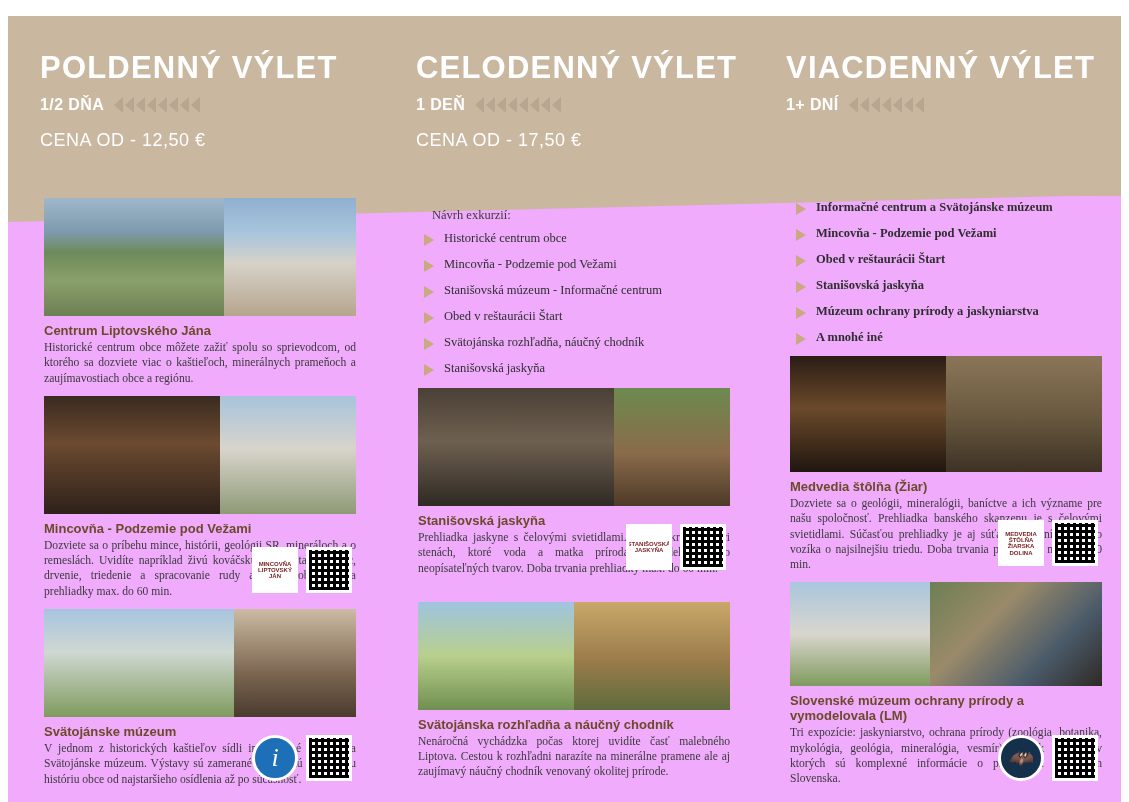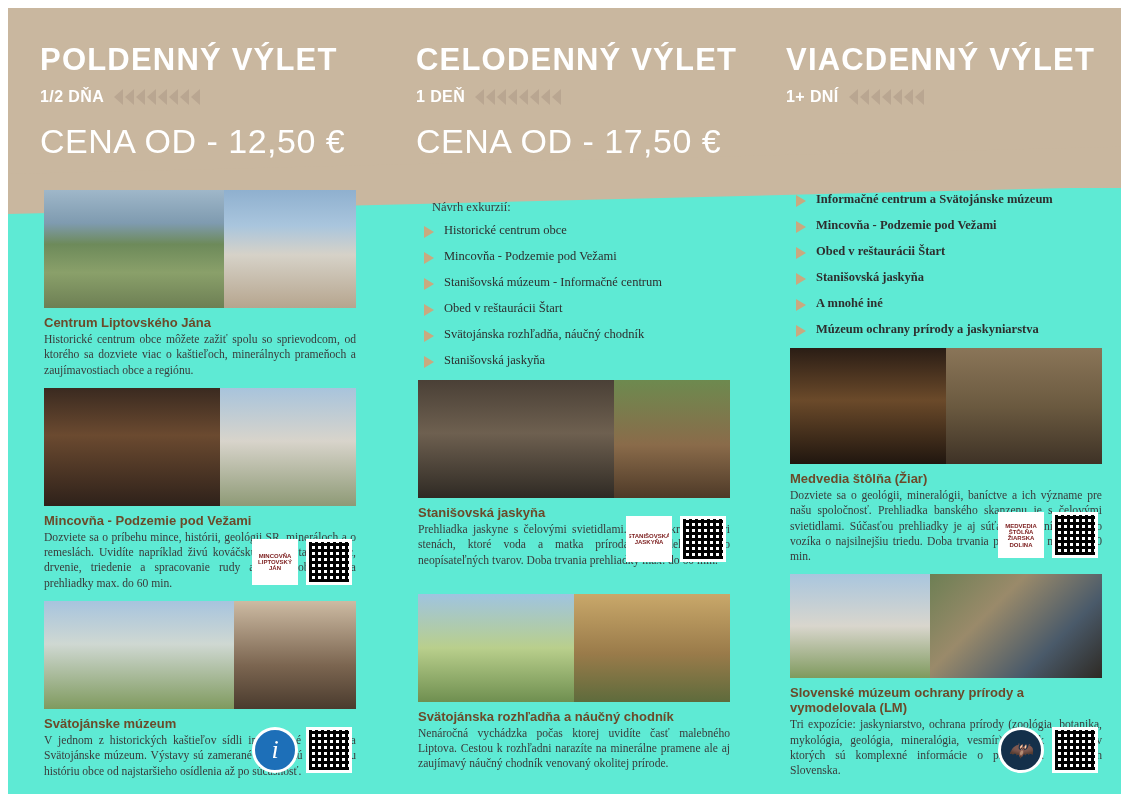--- a/index.html
+++ b/index.html
@@ -7,23 +7,23 @@
   body {
     width: 1129px;
     height: 802px;
     background: #ffffff;
     font-family: "Liberation Sans", sans-serif;
     overflow: hidden;
     position: relative;
   }
   .page {
     position: absolute;
-    left: 8px; top: 8px;
+    left: 8px; top: 16px;
     width: 1113px; height: 786px;
-    background: #5eead4;
+    background: #f0abfc;
     overflow: hidden;
   }
   
   .banner {
     position: absolute;
     left: 0; top: 0;
     width: 1113px; height: 180px;
     background: #c9b79f;
   }
   .banner:after {
@@ -78,21 +78,21 @@
   }
   .chev {
     width: 0; height: 0;
     border-top: 8px solid transparent;
     border-bottom: 8px solid transparent;
     border-right: 9px solid #b9a691;
     margin-right: 2px;
   }
   .head-price {
     margin-top: 14px;
-    font-size: 34px;
+    font-size: 18px;
     color: #ffffff;
     letter-spacing: .5px;
     white-space: nowrap;
   }
   .head-price.c3 { font-size: 27px; }
 
   
   .col {
     position: absolute;
     top: 178px;
@@ -325,22 +325,22 @@
 
   </div>
 
   <div class="col c3" style="top:168px;">
 
     <ul class="bullets" style="margin-top:16px;font-weight:bold;">
       <li>Informačné centrum a Svätojánske múzeum</li>
       <li>Mincovňa - Podzemie pod Vežami</li>
       <li>Obed v reštaurácii Štart</li>
       <li>Stanišovská jaskyňa</li>
+      <li>Múzeum ochrany prírody a jaskyniarstva</li>
       <li>A mnohé iné</li>
-      <li>Múzeum ochrany prírody a jaskyniarstva</li>
     </ul>
 
     <div class="card" style="">
       <div class="photo-strip" style="height:116px;">
         <div class="photo" style="width:156px;height:116px;background:linear-gradient(#2a1d15 0%,#6b4a2a 45%,#20160f 100%);"></div>
         <div class="photo" style="width:156px;height:116px;background:linear-gradient(#8a7558 0%,#6b5a40 50%,#3e3226 100%);"></div>
       </div>
       <div class="logo-badge" style="right:58px;bottom:6px;">
         <span>MEDVEDIA ŠTÔLŇA ŽIARSKA DOLINA</span>
       </div>

